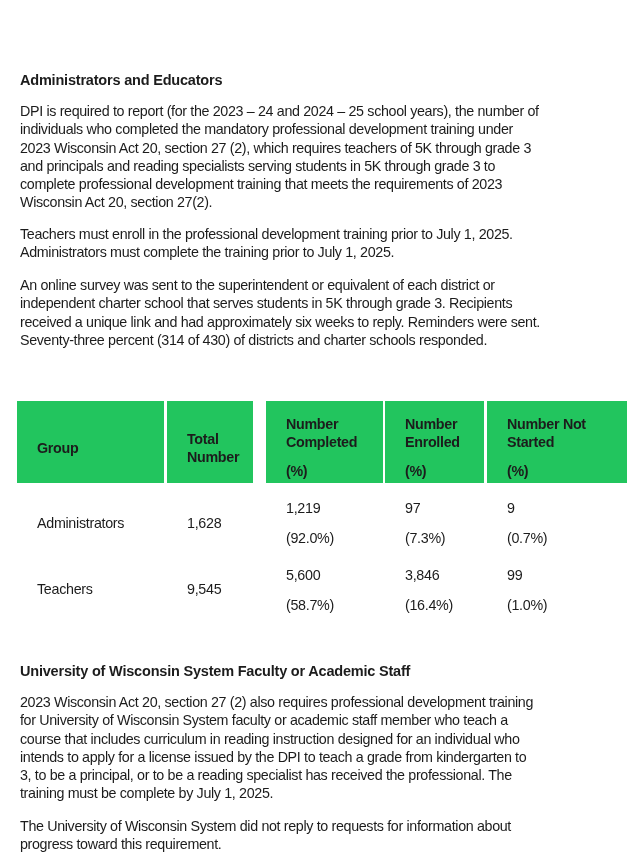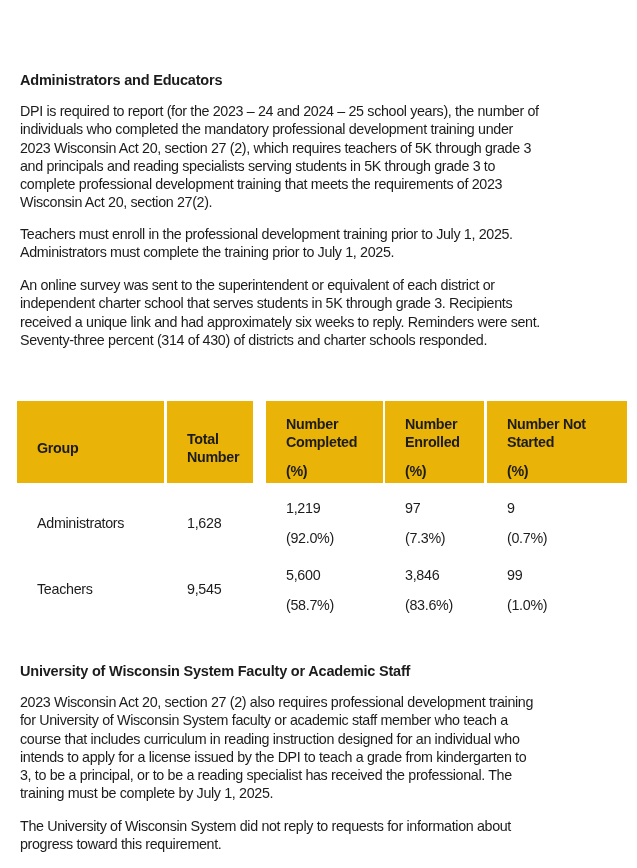--- a/index.html
+++ b/index.html
@@ -18,21 +18,21 @@
   }
   .para {
     position: absolute; left: 20px; width: 520px;
     font-size: 14.3px; line-height: 18.3px; letter-spacing: -0.35px;
   }
   .table {
     position: absolute; left: 17px; top: 401px; width: 606px;
   }
   .thead { position: relative; height: 82px; }
   .th {
-    position: absolute; top: 0; height: 82px; background: #eab308;
+    position: absolute; top: 0; height: 82px; background: #22c55e;
     font-size: 14.3px; font-weight: bold; line-height: 18px; letter-spacing: -0.3px;
     box-sizing: border-box;
   }
   .th span { position: absolute; display: block; }
   .row { position: relative; height: 66px; }
   .td {
     position: absolute; font-size: 14.3px; line-height: 18px; letter-spacing: -0.3px;
   }
 </style>
 </head>
@@ -83,21 +83,21 @@
     <span class="td" style="left:490px; top:16px;">9</span>
     <span class="td" style="left:490px; top:46px;">(0.7%)</span>
   </div>
 
   <div class="row">
     <span class="td" style="left:20px; top:31px;">Teachers</span>
     <span class="td" style="left:170px; top:31px;">9,545</span>
     <span class="td" style="left:269px; top:17px;">5,600</span>
     <span class="td" style="left:269px; top:47px;">(58.7%)</span>
     <span class="td" style="left:388px; top:17px;">3,846</span>
-    <span class="td" style="left:388px; top:47px;">(83.6%)</span>
+    <span class="td" style="left:388px; top:47px;">(16.4%)</span>
     <span class="td" style="left:490px; top:17px;">99</span>
     <span class="td" style="left:490px; top:47px;">(1.0%)</span>
   </div>
 </div>
 
 <div class="subhead" style="top:662px;">University of Wisconsin System Faculty or Academic Staff</div>
 
 <p class="para" style="top:693px; margin:0;">2023 Wisconsin Act 20, section 27 (2) also requires professional development training for University of Wisconsin System faculty or academic staff member who teach a course that includes curriculum in reading instruction designed for an individual who intends to apply for a license issued by the DPI to teach a grade from kindergarten to 3, to be a principal, or to be a reading specialist has received the professional. The training must be complete by July 1, 2025.</p>
 <p class="para" style="top:817px; margin:0;">The University of Wisconsin System did not reply to requests for information about progress toward this requirement.</p>
 

